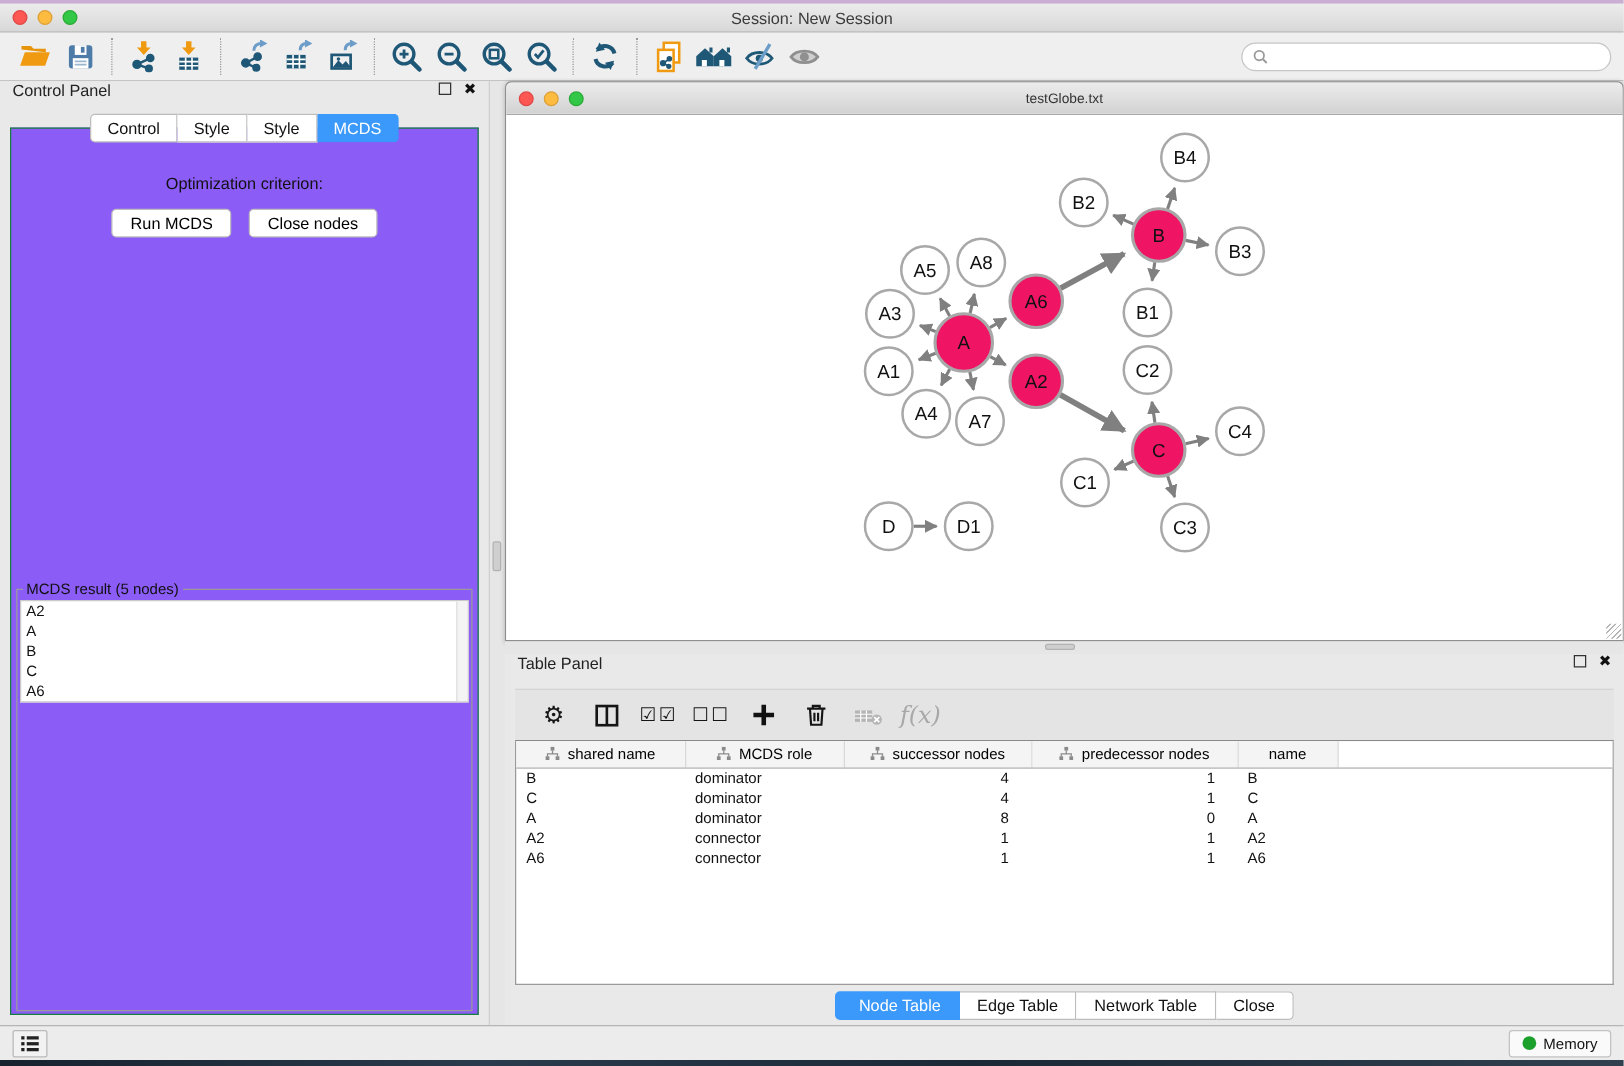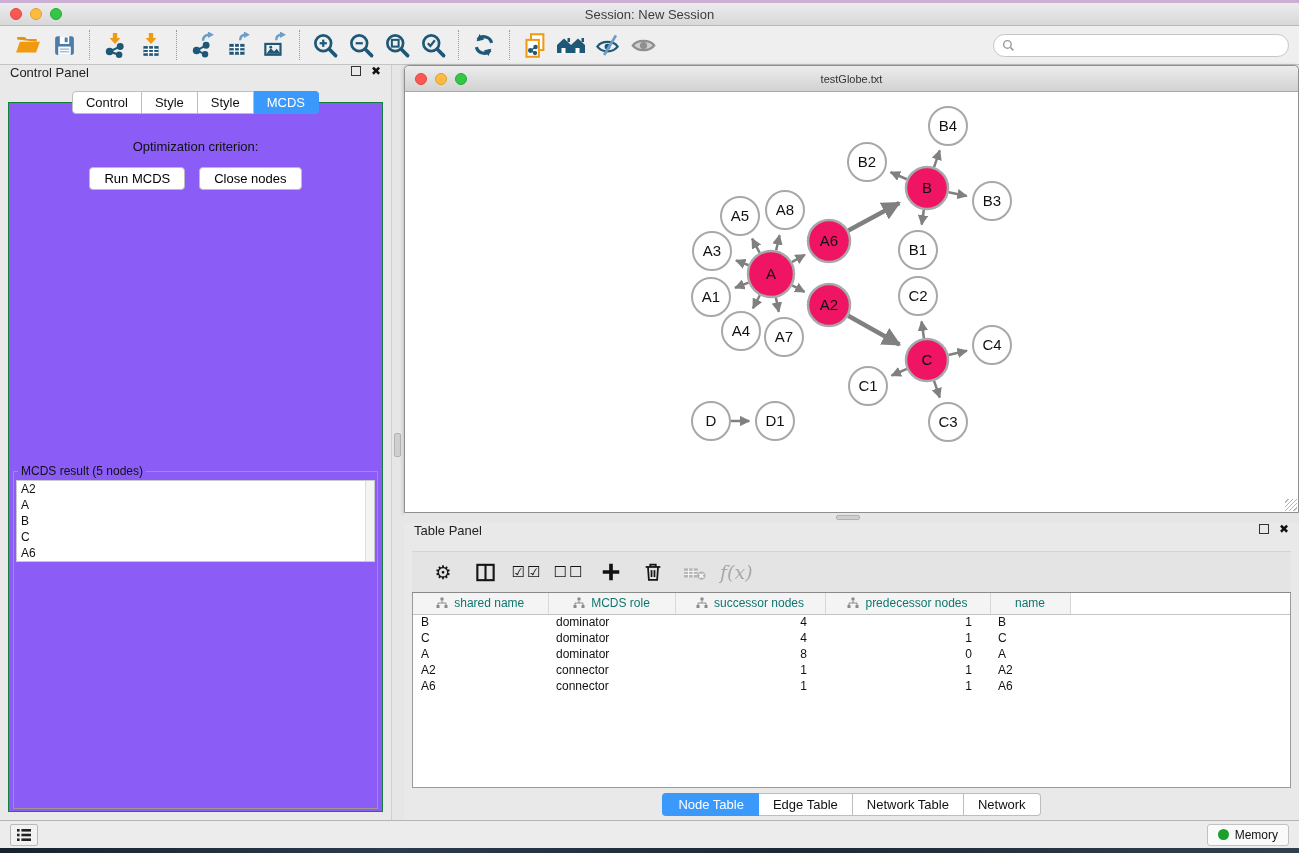--- a/index.html
+++ b/index.html
@@ -90,28 +90,28 @@
   .table-toolbar { height:42px; background:#e4e4e4; border-top:1px solid #d4d4d4; border-bottom:1px solid #8a8a8a;
     display:flex; align-items:center; gap:8px; padding:0 14px; margin:2px 8px 0 8px; }
   .ttbtn { width:34px; height:32px; display:flex; align-items:center; justify-content:center;
     background:none; border:none; cursor:pointer; font-size:19px; color:#151515; }
   .ttbtn .pair { letter-spacing:2px; font-size:15px; }
   .ttbtn.disabled { color:#aaa; cursor:default; }
   .fx-label { font-family:"DejaVu Serif","Liberation Serif",serif; font-style:italic; font-size:19px; color:#a8a8a8; }
   .table-wrap { flex:1; margin:0 8px; background:#fff; border:1px solid #9a9a9a; border-top:none; overflow:hidden; }
   table.node-table { border-collapse:collapse; width:100%; table-layout:fixed; }
   table.node-table th { background:#f4f4f4; border-right:1px solid #d8d8d8; border-bottom:1px solid #c4c4c4;
-    font-size:12px; font-weight:normal; color:#0f766e; height:21px; text-align:center; white-space:nowrap; overflow:hidden;margin-top:27px; }
+    font-size:12px; font-weight:normal; color:#000000; height:21px; text-align:center; white-space:nowrap; overflow:hidden;margin-top:27px; }
   table.node-table th .th-inner { display:flex; align-items:center; justify-content:center; gap:6px; }
   table.node-table th.filler { border-right:none; background:#fff; border-bottom:1px solid #c4c4c4; }
   table.node-table td { font-size:12px; color:#111; height:16px; padding:0 8px; white-space:nowrap; overflow:hidden; }
   table.node-table td.num { text-align:right; padding-right:18px; }
   .table-tabs { height:32px; display:flex; align-items:center; justify-content:center; }
   .t-tab { font-size:13px; padding:3px 14px; background:#fff; border:1px solid #bdbdbd; border-left:none; color:#111; cursor:pointer; }
-  .t-tab:first-child { border-left:2px solid #404040; border-radius:4px 0 0 4px; }
+  .t-tab:first-child { border-left:5px solid #404040; border-radius:4px 0 0 4px; }
   .t-tab:last-child { border-radius:0 4px 4px 0; }
   .t-tab.active { background:#3b99fc; border-color:#3b99fc; color:#fff; }
 
   
   .status-bar { height:28px; background:#ececec; border-top:1px solid #b5b5b5; display:flex; align-items:center; padding:0 10px; }
   .list-btn { width:28px; height:22px; background:#f2f2f2; border:1px solid #b9b9b9; border-radius:2px;
     display:flex; align-items:center; justify-content:center; cursor:pointer; }
   .memory-btn { margin-left:auto; height:22px; background:#fafafa; border:1px solid #c2c2c2; border-radius:3px;
     display:flex; align-items:center; gap:6px; padding:0 10px; font-size:12px; color:#111; cursor:pointer; }
   .mem-dot { width:11px; height:11px; border-radius:50%; background:#1ca02c; display:inline-block; }
@@ -582,21 +582,21 @@
                   <td>A6</td>
                   <td></td>
                 </tr>
               </tbody>
           </table>
         </div>
         <div class="table-tabs" id="table-tabs">
             <span class="t-tab active">Node Table</span>
             <span class="t-tab">Edge Table</span>
             <span class="t-tab">Network Table</span>
-            <span class="t-tab">Network</span>
+            <span class="t-tab">Close</span>
           </div>
       </div>
     </div>
   </div>
 
   <div class="status-bar">
     <button class="list-btn">
       <svg width="16" height="14" viewBox="0 0 16 14">
         <g fill="#222">
           <rect x="1" y="1" width="2.6" height="2.6"></rect>

